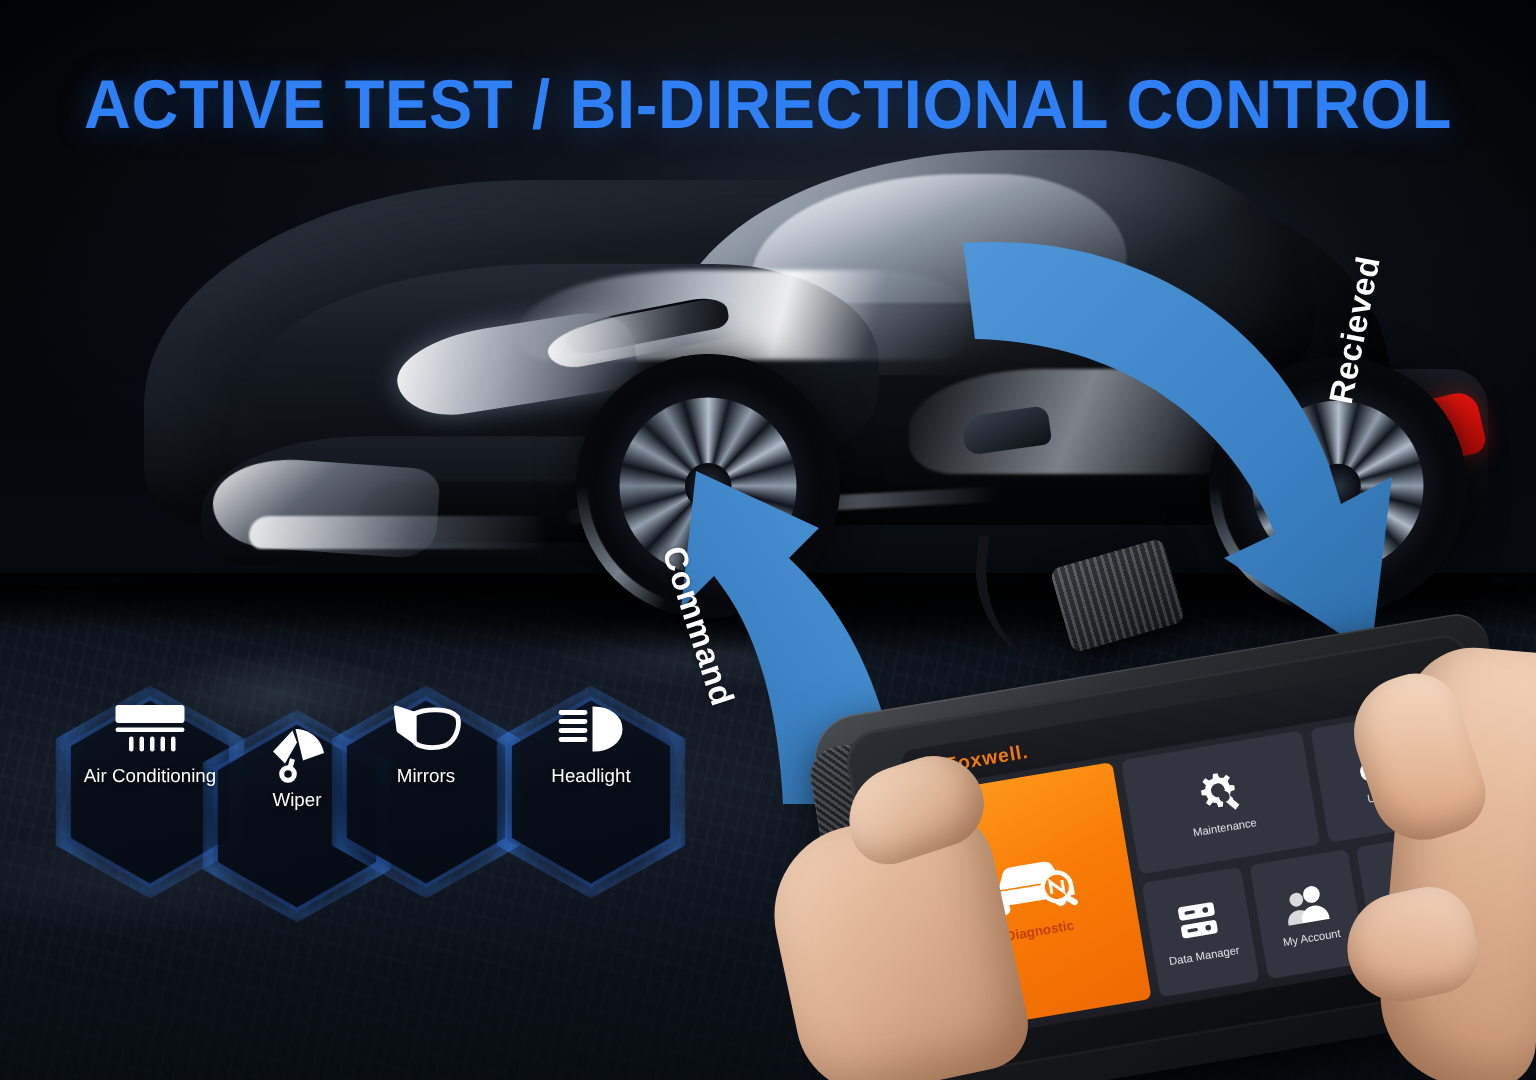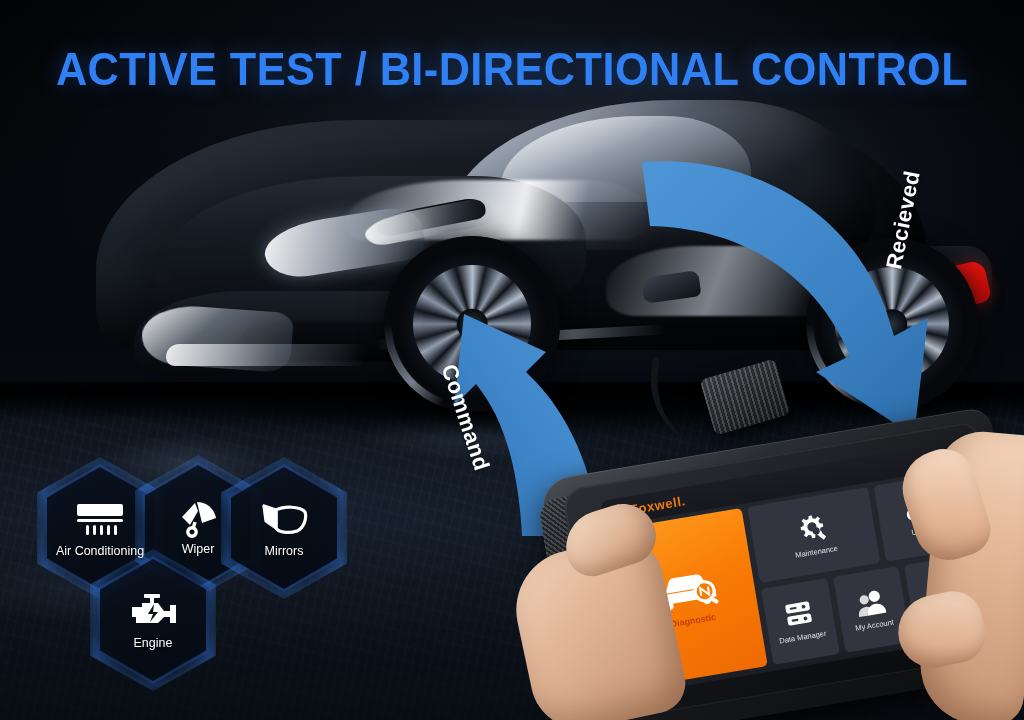--- a/index.html
+++ b/index.html
@@ -212,21 +212,21 @@
     letter-spacing:.4px; text-shadow:0 1px 3px rgba(0,0,0,.45);
     white-space:nowrap; pointer-events:none;
   }
   #label-command{ left:30px; top:112px; transform:rotate(72deg); transform-origin:left center; }
   #label-received{ left:258px; top:96px; transform:rotate(-79deg); transform-origin:left center; }
 
   
   #hex-grid{ position:absolute; left:44px; top:458px; width:420px; height:230px; }
   .hex{
     position:absolute; width:112px; height:128px;
-    display:flex; flex-direction:column; align-items:center; justify-content:center;
+    display:flex; flex-direction:column; align-items:center; justify-content:flex-start;
   }
   .hex-shape{
     position:absolute; inset:0;
     -webkit-clip-path:polygon(50% 0%,100% 25%,100% 75%,50% 100%,0% 75%,0% 25%);
             clip-path:polygon(50% 0%,100% 25%,100% 75%,50% 100%,0% 75%,0% 25%);
     background:linear-gradient(160deg, rgba(40,90,180,.55), rgba(20,46,96,.35) 45%, rgba(30,78,165,.5));
   }
   .hex-inner{
     position:absolute; left:3px; right:3px; top:3px; bottom:3px;
     -webkit-clip-path:polygon(50% 0%,100% 25%,100% 75%,50% 100%,0% 75%,0% 25%);
@@ -438,21 +438,21 @@
           <rect x="11" y="22" width="3" height="10" rx="1.5"></rect>
           <rect x="18" y="22" width="3" height="10" rx="1.5"></rect>
           <rect x="25" y="22" width="3" height="10" rx="1.5"></rect>
           <rect x="32" y="22" width="3" height="10" rx="1.5"></rect>
           <rect x="39" y="22" width="3" height="10" rx="1.5"></rect>
         </svg>
       </div>
       <div class="hex-label">Air Conditioning</div>
     </div>
 
-    <div class="hex" style="left:98px; top:4px;">
+    <div class="hex" style="left:98px; top:22px;">
       <div class="hex-glow"></div>
       <div class="hex-shape"></div>
       <div class="hex-inner"></div>
       <div class="hex-icon">
         <svg width="44" height="40" viewBox="0 0 44 40" fill="none" stroke="#fff" stroke-width="3.4" stroke-linejoin="round">
           <path d="M19 5 L6 19 L14 27 L22 13 Z" fill="#fff" stroke="none"></path>
           <path d="M21 4 C30 4 38 10 40 20 L26 25 Z" fill="#fff" stroke="none"></path>
           <path d="M19 24 L17 31" stroke="#fff"></path>
           <circle cx="16" cy="34" r="4.2" stroke="#fff"></circle>
         </svg>
@@ -466,35 +466,36 @@
       <div class="hex-inner"></div>
       <div class="hex-icon">
         <svg width="48" height="34" viewBox="0 0 48 34" fill="none" stroke="#fff" stroke-width="3.2" stroke-linejoin="round">
           <path d="M16 7 C24 3 40 3 45 9 C47 15 44 25 37 28 C28 31 18 29 16 25 Z"></path>
           <path d="M16 7 L4 3 L6 18 L16 25 Z" fill="#fff" stroke="#fff"></path>
         </svg>
       </div>
       <div class="hex-label">Mirrors</div>
     </div>
 
-
-    <div class="hex" style="left:53px; top:98px;">
+    <div class="hex" style="left:294px; top:6px;">
       <div class="hex-glow"></div>
       <div class="hex-shape"></div>
       <div class="hex-inner"></div>
       <div class="hex-icon">
-        <svg width="50" height="38" viewBox="0 0 50 38" fill="#fff">
-          <rect x="16" y="1" width="16" height="4" rx="1"></rect>
-          <rect x="22" y="4" width="4" height="6"></rect>
-          <path d="M8 14 H4 V24 H8 V30 H30 L36 24 H42 V30 H48 V12 H42 V18 H36 L30 10 H14 V14 Z"></path>
-          <path d="M26 11 L20 21 H25 L22 29 L30 19 H25 Z" fill="#0a0e16"></path>
+        <svg width="48" height="32" viewBox="0 0 48 32" fill="none" stroke="#fff" stroke-width="3.2" stroke-linecap="round">
+          <path d="M26 2 C36 2 44 8 44 16 C44 24 36 30 26 30 Z" fill="#fff" stroke="#fff" stroke-width="2"></path>
+          <path d="M4 5 H20"></path>
+            <path d="M4 11 H20"></path>
+            <path d="M4 17 H20"></path>
+            <path d="M4 23 H20"></path>
         </svg>
       </div>
-      <div class="hex-label">Engine</div>
+      <div class="hex-label">Headlight</div>
     </div>
+
 
 
   </div>
 
   <div id="tablet">
 
     <div class="obd-cable"></div>
     <div class="obd-head"></div>
 
     <div class="tablet-shell"></div>

